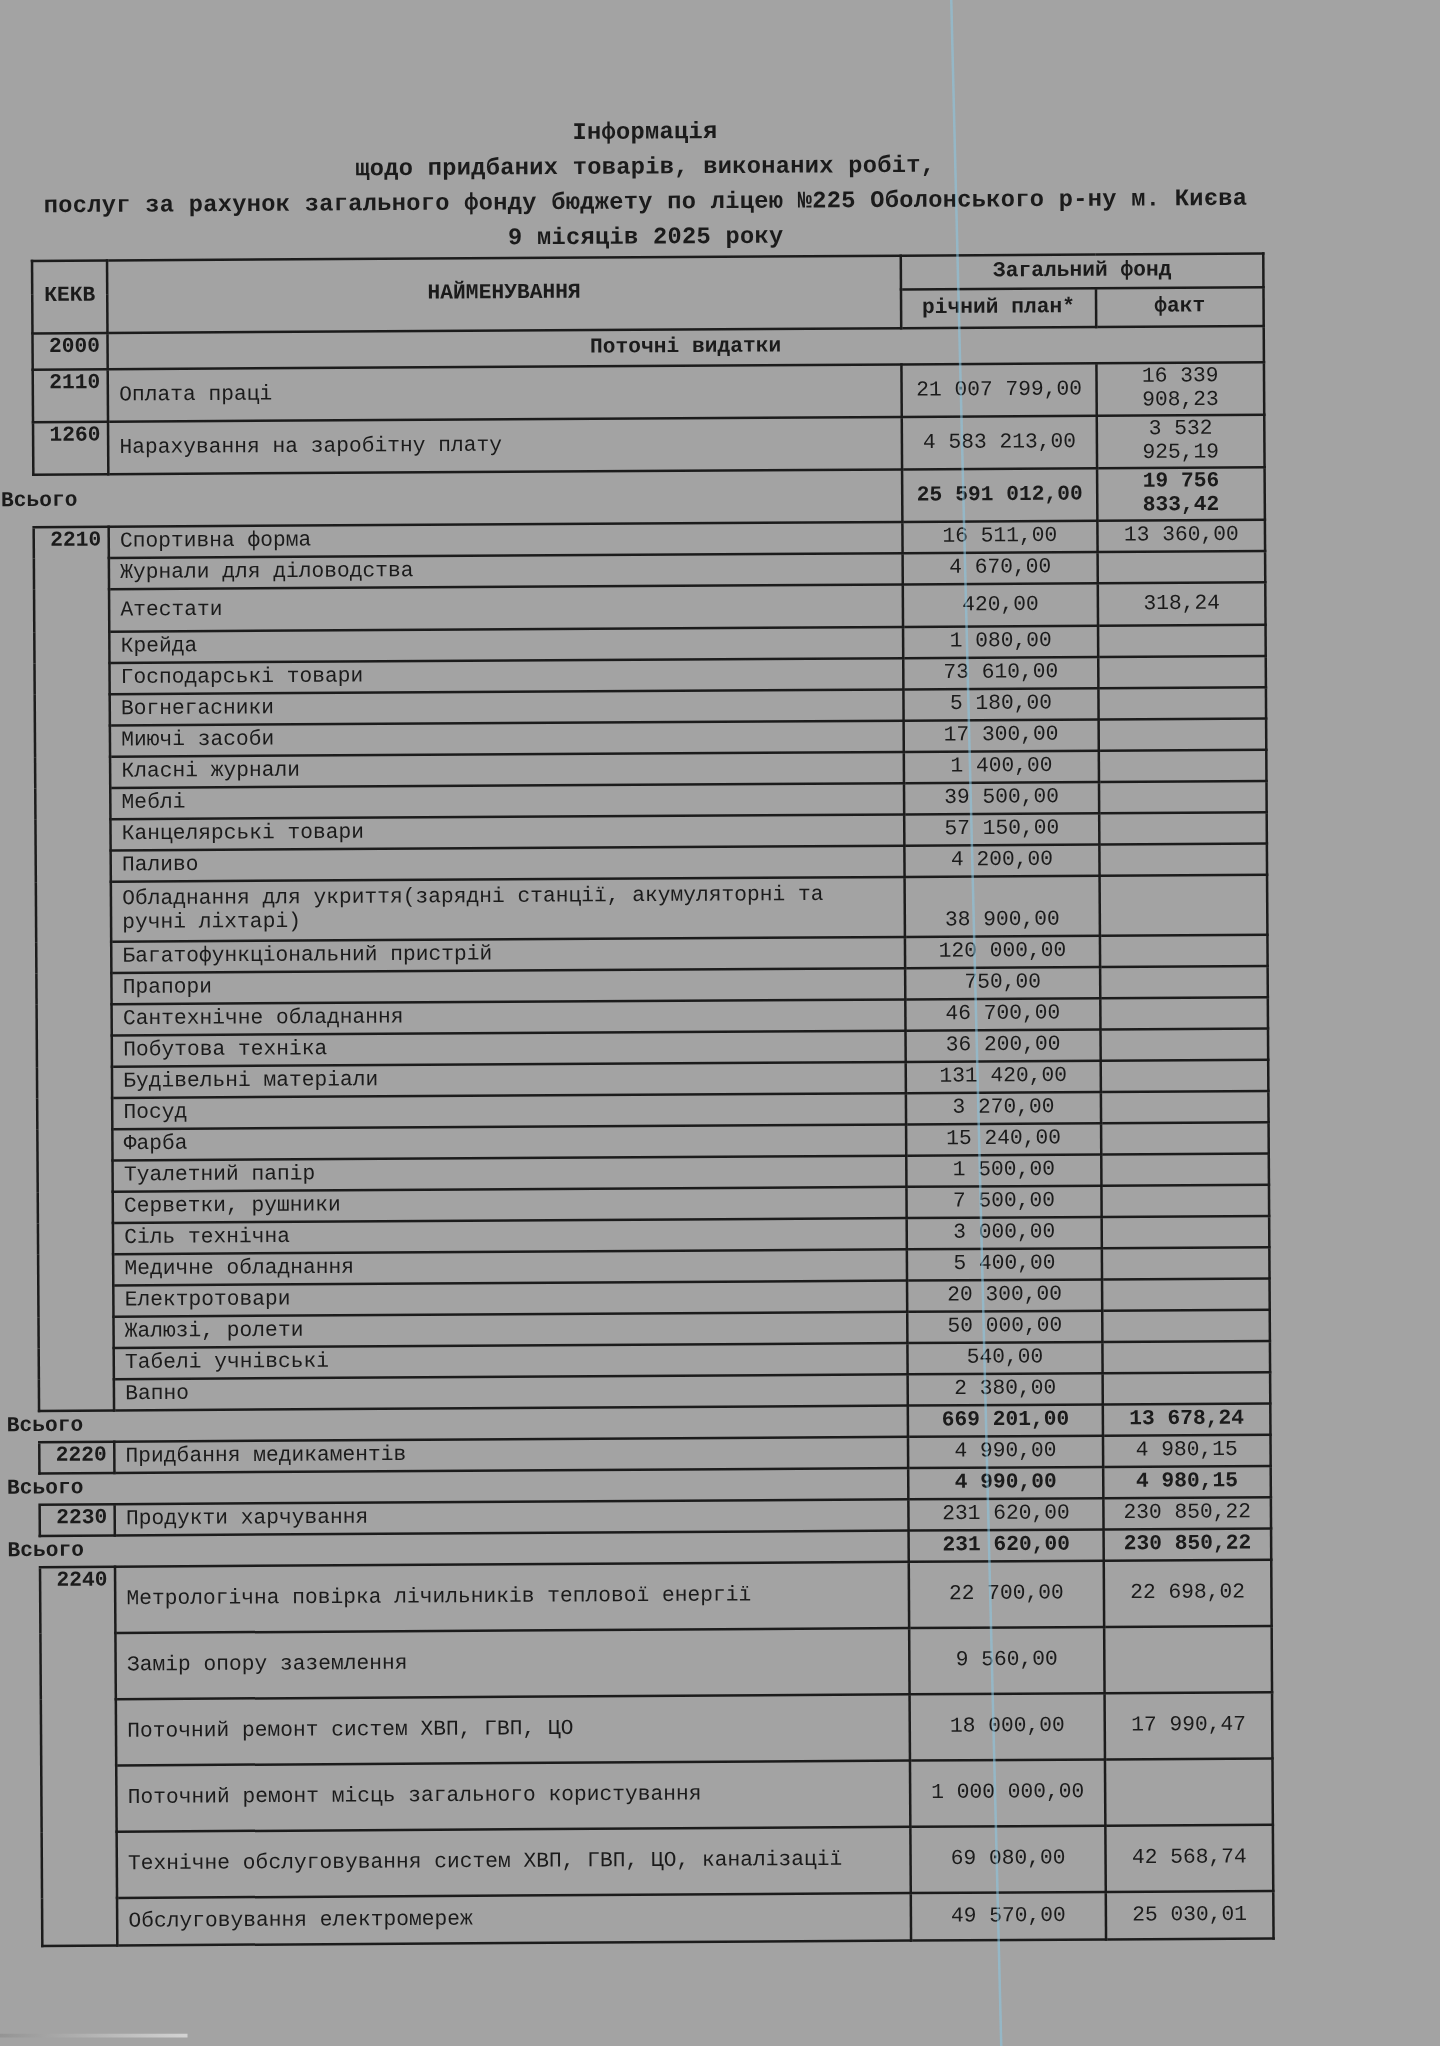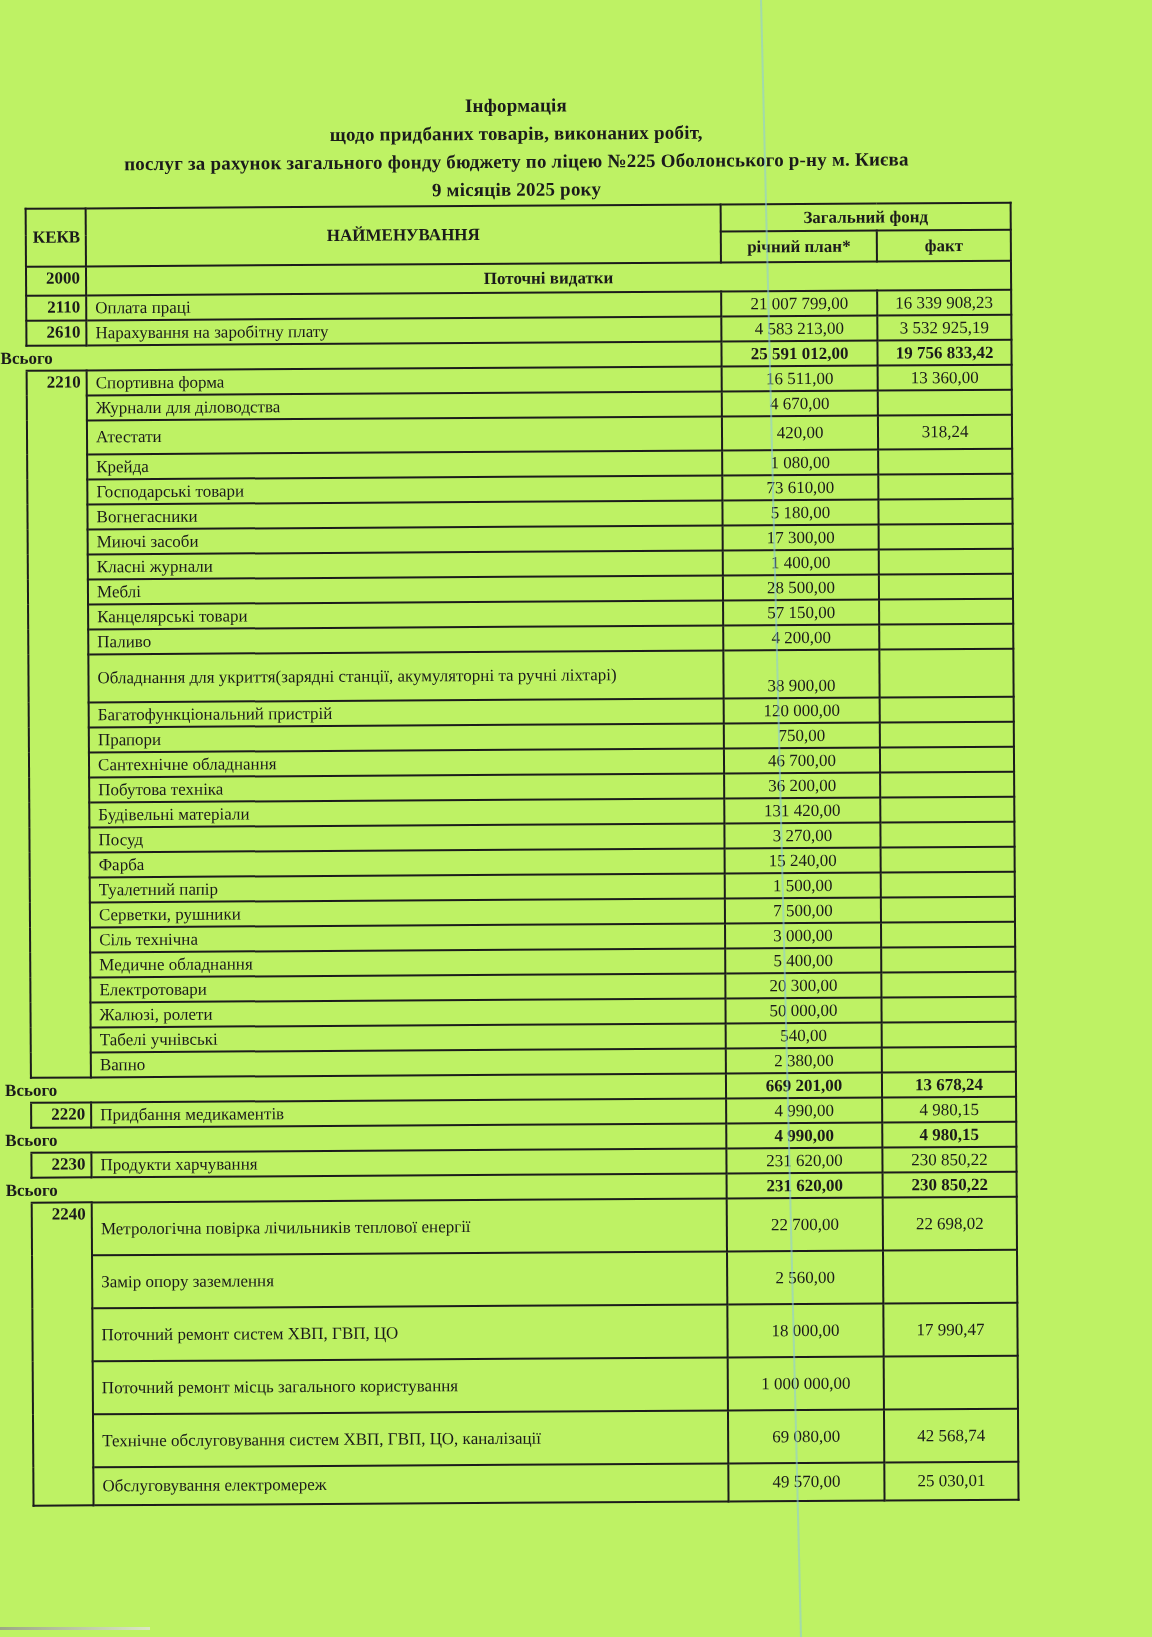--- a/index.html
+++ b/index.html
@@ -5,21 +5,21 @@
   html,body{margin:0;padding:0;}
   body{
     width:1152px;height:1637px;
     background:#f7f7f6;
     font-family:"Liberation Serif","DejaVu Serif",serif;
     color:#1b1b1b;
     position:relative;
     overflow:hidden;
   }
   .sheet{
-    position:absolute;inset:0;background:#bef264;
+    position:absolute;inset:0;background:#a3a3a3;font-family:Liberation Mono, monospace;
   }
   .scan-rotate{
     position:absolute;inset:0;
     transform:rotate(-0.35deg);
     transform-origin:480px 760px;
   }
   .title-block{
     position:absolute;top:92px;left:0;width:1040px;
     text-align:center;font-weight:700;font-size:19px;line-height:28px;
     letter-spacing:.2px;
@@ -105,21 +105,21 @@
             <td class="kekv">2000</td>
             <td class="sec" colspan="3">Поточні видатки</td>
           </tr>
           <tr class="item">
             <td class="kekv">2110</td>
             <td class="name">Оплата праці</td>
             <td class="num">21 007 799,00</td>
             <td class="num">16 339 908,23</td>
           </tr>
           <tr class="item">
-            <td class="kekv">2610</td>
+            <td class="kekv">1260</td>
             <td class="name">Нарахування на заробітну плату</td>
             <td class="num">4 583 213,00</td>
             <td class="num">3 532 925,19</td>
           </tr>
           <tr class="total">
             <td class="tlabel" colspan="2">Всього</td>
             <td class="num tnum">25 591 012,00</td>
             <td class="num tnum">19 756 833,42</td>
           </tr>
           <tr class="item">
@@ -158,21 +158,21 @@
             <td class="num">17 300,00</td>
             <td class="num"></td>
           </tr>
           <tr class="item">
             <td class="name">Класні журнали</td>
             <td class="num">1 400,00</td>
             <td class="num"></td>
           </tr>
           <tr class="item">
             <td class="name">Меблі</td>
-            <td class="num">28 500,00</td>
+            <td class="num">39 500,00</td>
             <td class="num"></td>
           </tr>
           <tr class="item">
             <td class="name">Канцелярські товари</td>
             <td class="num">57 150,00</td>
             <td class="num"></td>
           </tr>
           <tr class="item">
             <td class="name">Паливо</td>
             <td class="num">4 200,00</td>
@@ -286,21 +286,21 @@
             <td class="num tnum">230 850,22</td>
           </tr>
           <tr class="item r-tall">
             <td class="kekv" rowspan="6">2240</td>
             <td class="name">Метрологічна повірка лічильників теплової енергії</td>
             <td class="num">22 700,00</td>
             <td class="num">22 698,02</td>
           </tr>
           <tr class="item r-tall">
             <td class="name">Замір опору заземлення</td>
-            <td class="num">2 560,00</td>
+            <td class="num">9 560,00</td>
             <td class="num"></td>
           </tr>
           <tr class="item r-tall">
             <td class="name">Поточний ремонт систем ХВП, ГВП, ЦО</td>
             <td class="num">18 000,00</td>
             <td class="num">17 990,47</td>
           </tr>
           <tr class="item r-tall">
             <td class="name">Поточний ремонт місць загального користування</td>
             <td class="num">1 000 000,00</td>

